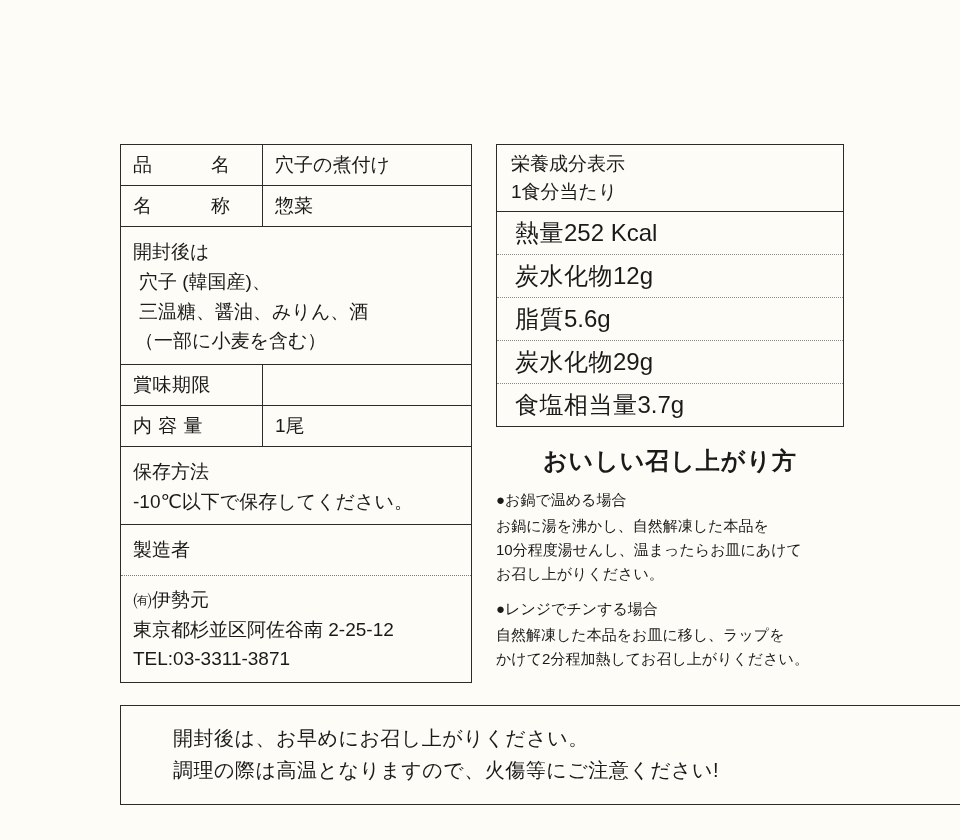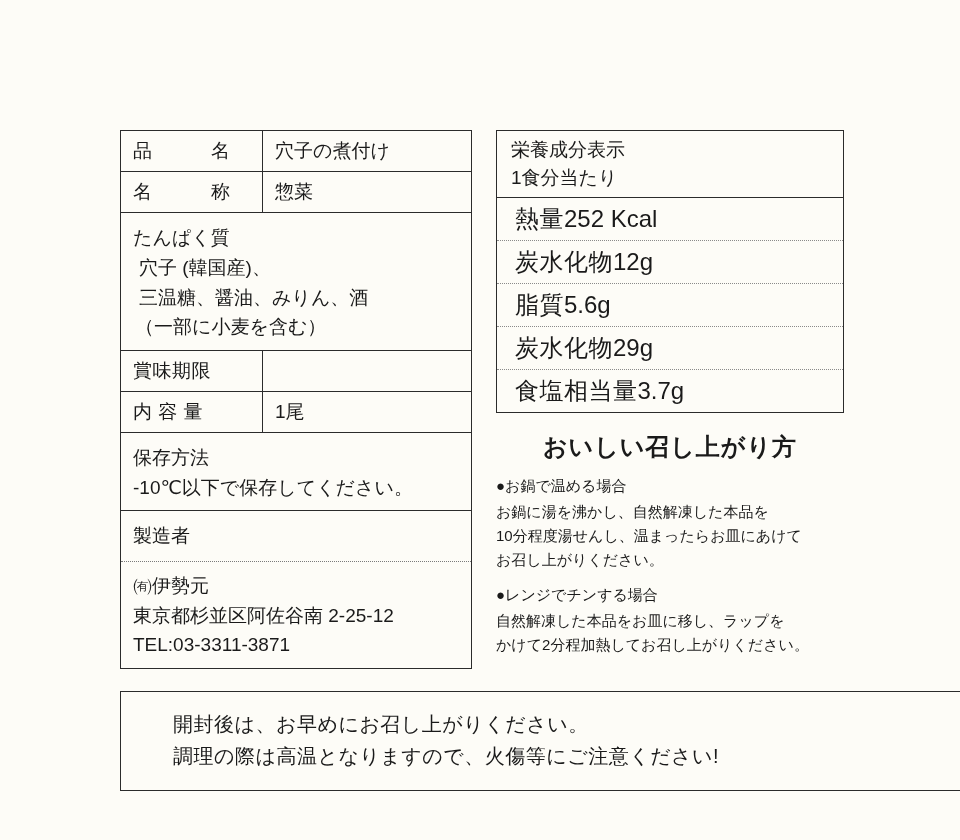--- a/index.html
+++ b/index.html
@@ -12,21 +12,21 @@
     background: #fdfcf7;
     font-family: "Liberation Sans", "DejaVu Sans", sans-serif;
     color: #1a1a1a;
     position: relative;
     overflow: hidden;
   }
 
   .label-wrap {
     position: absolute;
     left: 120px;
-    top: 130px;
+    top: 144px;
     width: 724px;
   }
 
   .columns {
     display: flex;
     align-items: flex-start;
     gap: 24px;
   }
 
   
@@ -149,21 +149,21 @@
         <div class="cell-val">穴子の煮付け</div>
       </div>
 
       <div class="row">
         <div class="cell-key">名　　　称</div>
         <div class="cell-val">惣菜</div>
       </div>
 
       <div class="row">
         <div class="cell-full block-pad-bottom">
-          <div class="block-title" style="padding-left:0;padding-right:0;">たんぱく質</div>
+          <div class="block-title" style="padding-left:0;padding-right:0;">開封後は</div>
           <div class="block-line" style="padding-left:6px;padding-right:0;">穴子 (韓国産)、</div>
           <div class="block-line" style="padding-left:6px;padding-right:0;">三温糖、醤油、みりん、酒</div>
           <div class="block-line" style="padding-left:2px;padding-right:0;">（一部に小麦を含む）</div>
         </div>
       </div>
 
       <div class="row">
         <div class="cell-key">賞味期限</div>
         <div class="cell-val"></div>
       </div>

